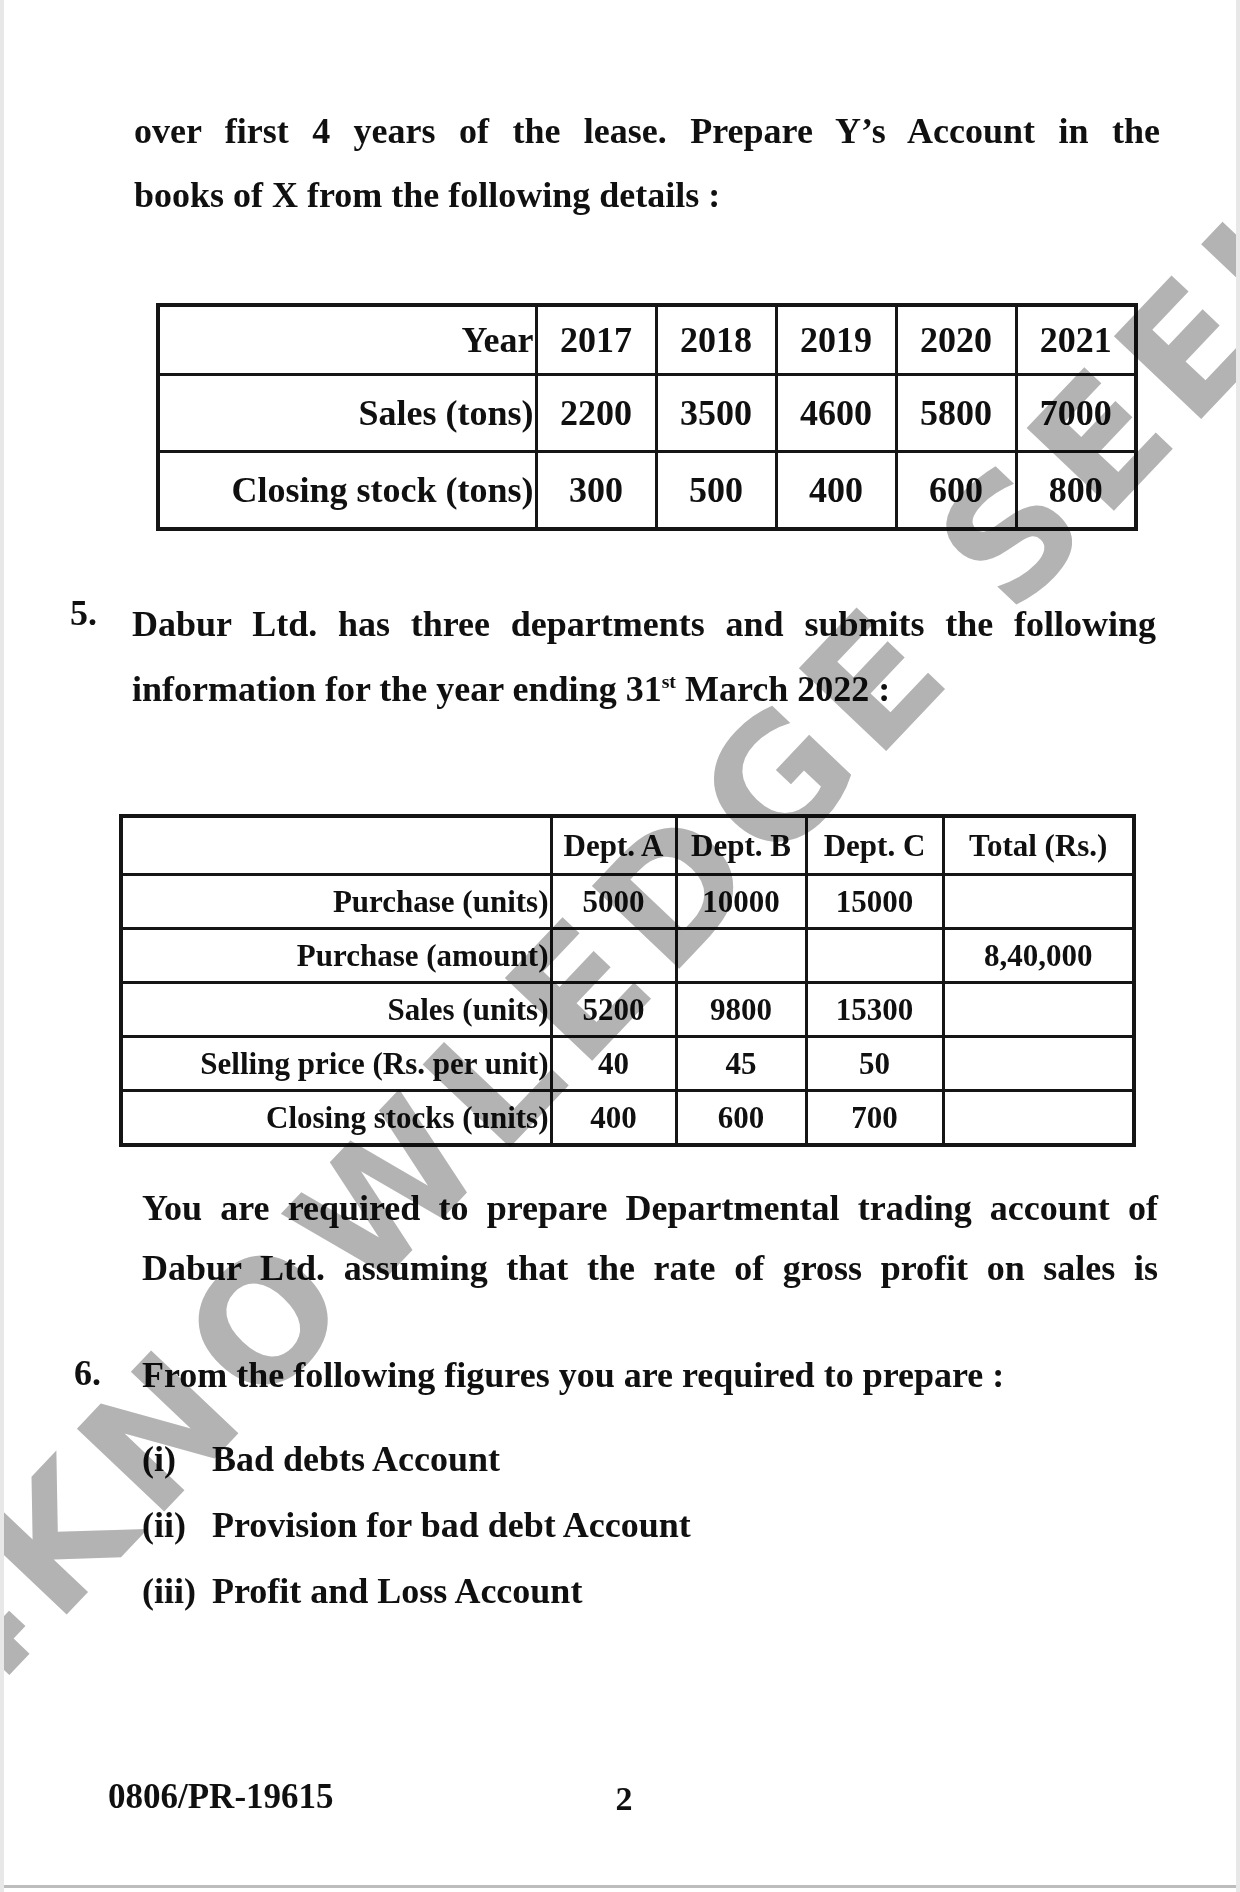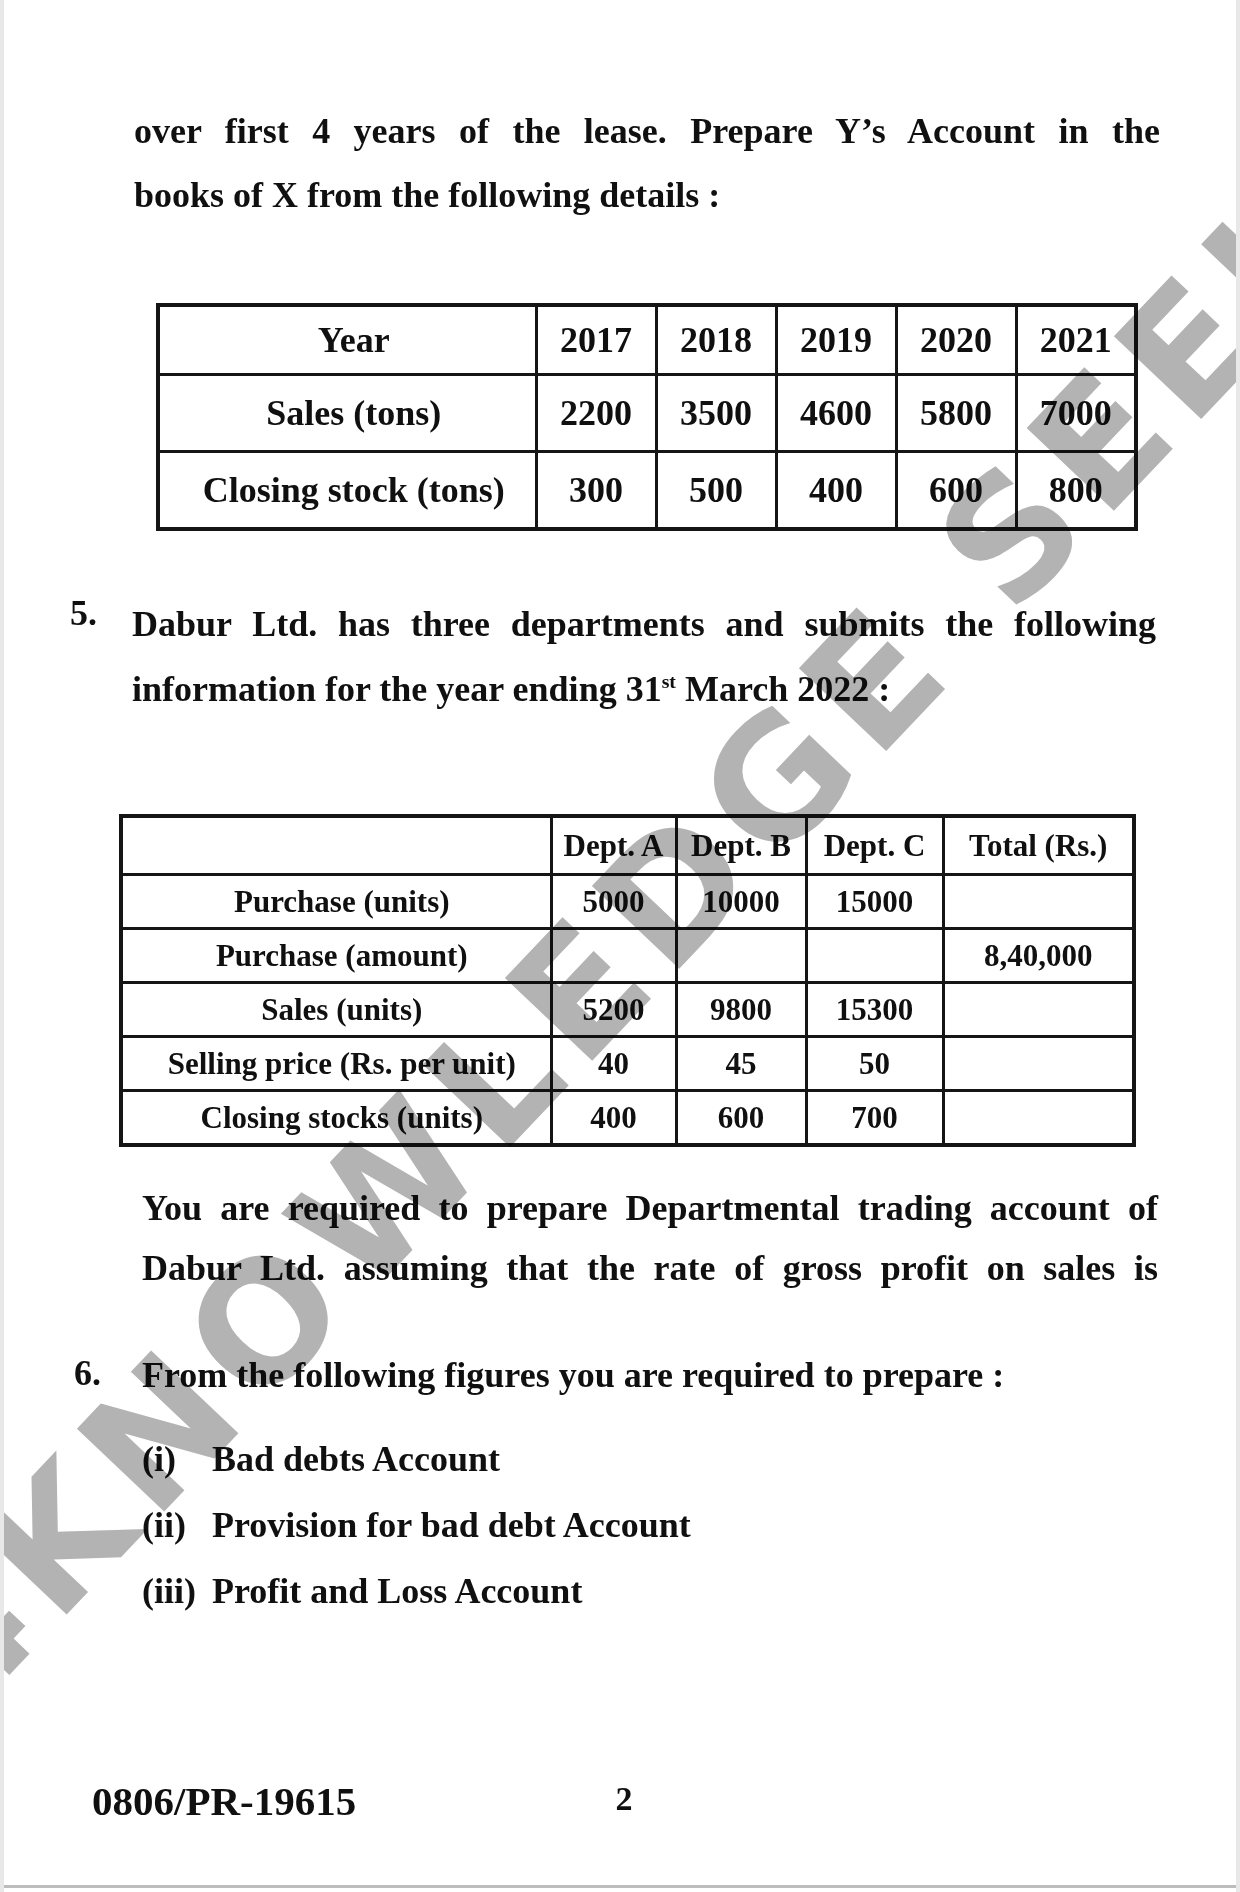--- a/index.html
+++ b/index.html
@@ -39,41 +39,41 @@
     position:absolute;
     border-collapse:collapse;
     table-layout:fixed;
     border:4px solid #151515;
   }
   .tbl td{
     border:3px solid #151515;
     vertical-align:middle;
     overflow:hidden;
   }
-  .lbl{text-align:center;padding-left:14px;white-space:nowrap;}
+  .lbl{text-align:right;padding-left:14px;white-space:nowrap;}
   .num{text-align:center;padding:0;}
 
   .t1{left:152px;top:303px;font-size:36px;}
   .t1 .c-lbl{width:378px;}
   .t1 .c-yr{width:120px;}
   .t1 tr td{height:72px;}
   .t1 tr:first-child td{height:64px;}
 
   .t2{left:115px;top:814px;font-size:31px;}
   .t2 .c-lbl{width:430px;}
   .t2 .c-a{width:125px;}
   .t2 .c-b{width:130px;}
   .t2 .c-c{width:137px;}
   .t2 .c-t{width:191px;}
   .t2 tr td{height:49px;}
   .t2 tr:first-child td{height:53px;}
   .t2 .lbl{padding-left:12px;}
 
   
-  .footer-code{position:absolute;left:88px;top:1777px;font-size:41px;white-space:nowrap;}
+  .footer-code{position:absolute;left:104px;top:1777px;font-size:35px;white-space:nowrap;}
   .footer-page{position:absolute;left:598px;top:1780px;width:44px;text-align:center;font-size:34px;}
 
   
   .scan-edge{position:absolute;left:0;right:0;bottom:4px;height:3px;background:#bdbdbd;}
 
   
   .watermark{
     position:absolute;
     left:-430px;top:760px;
     width:2260px;height:200px;

